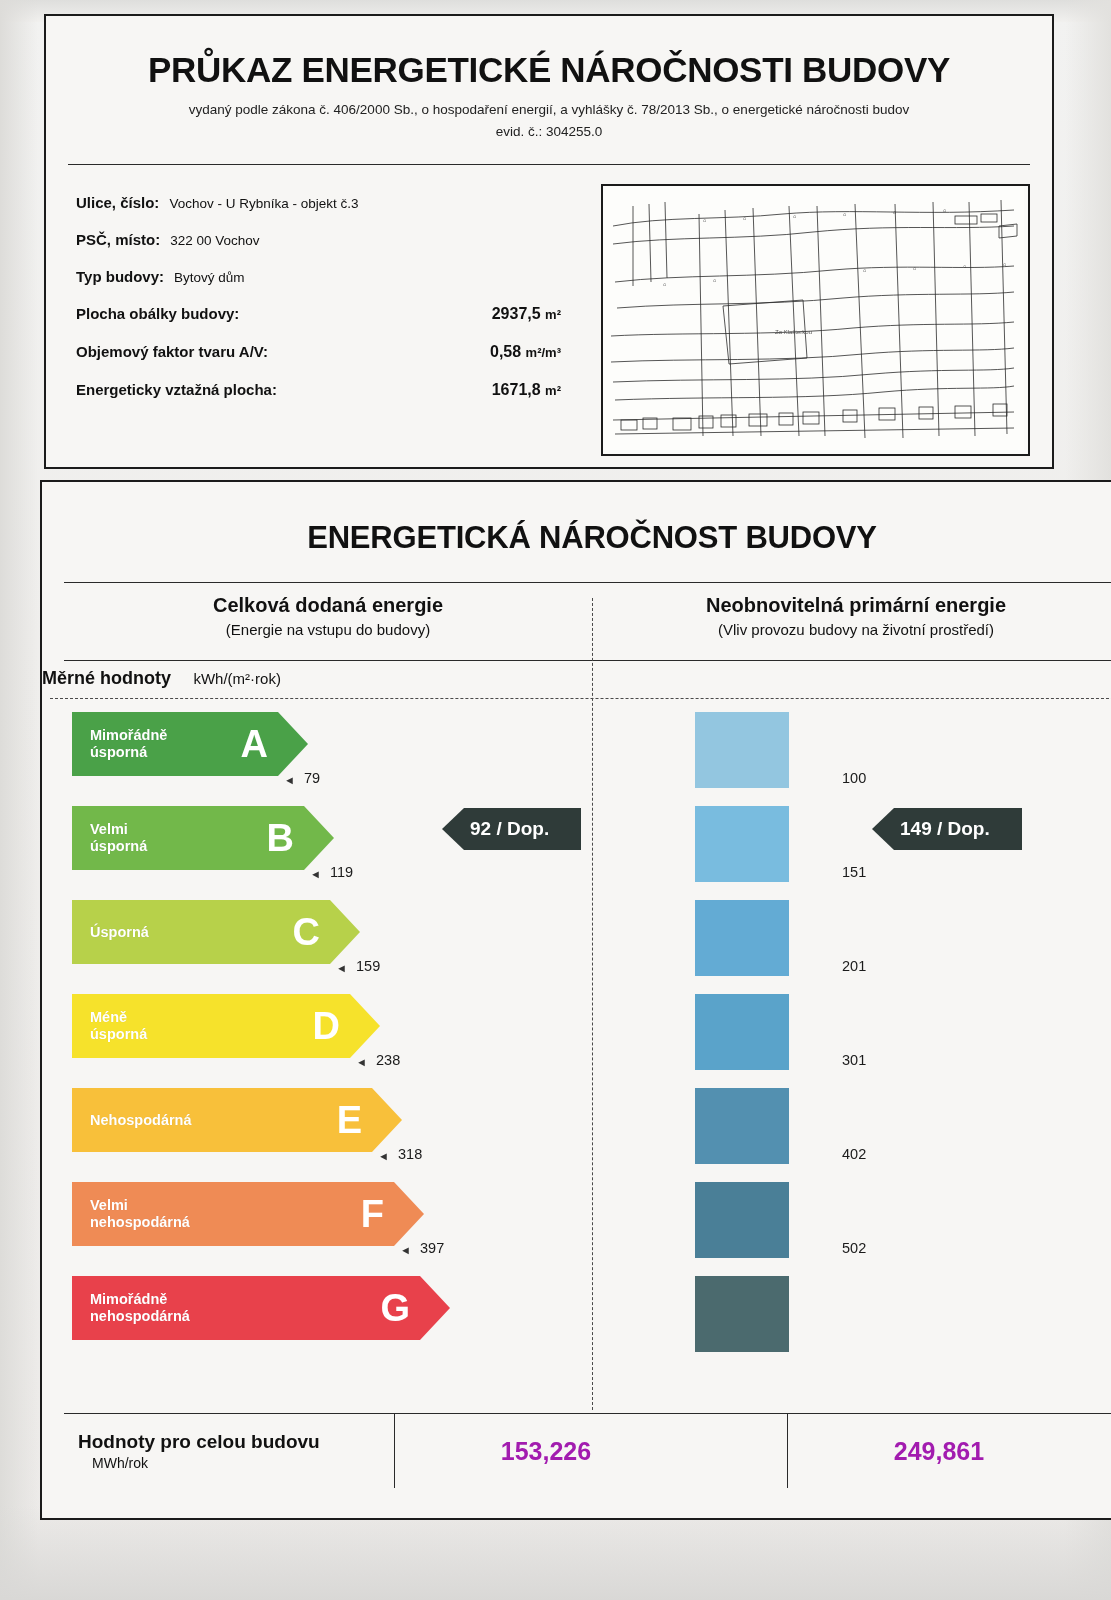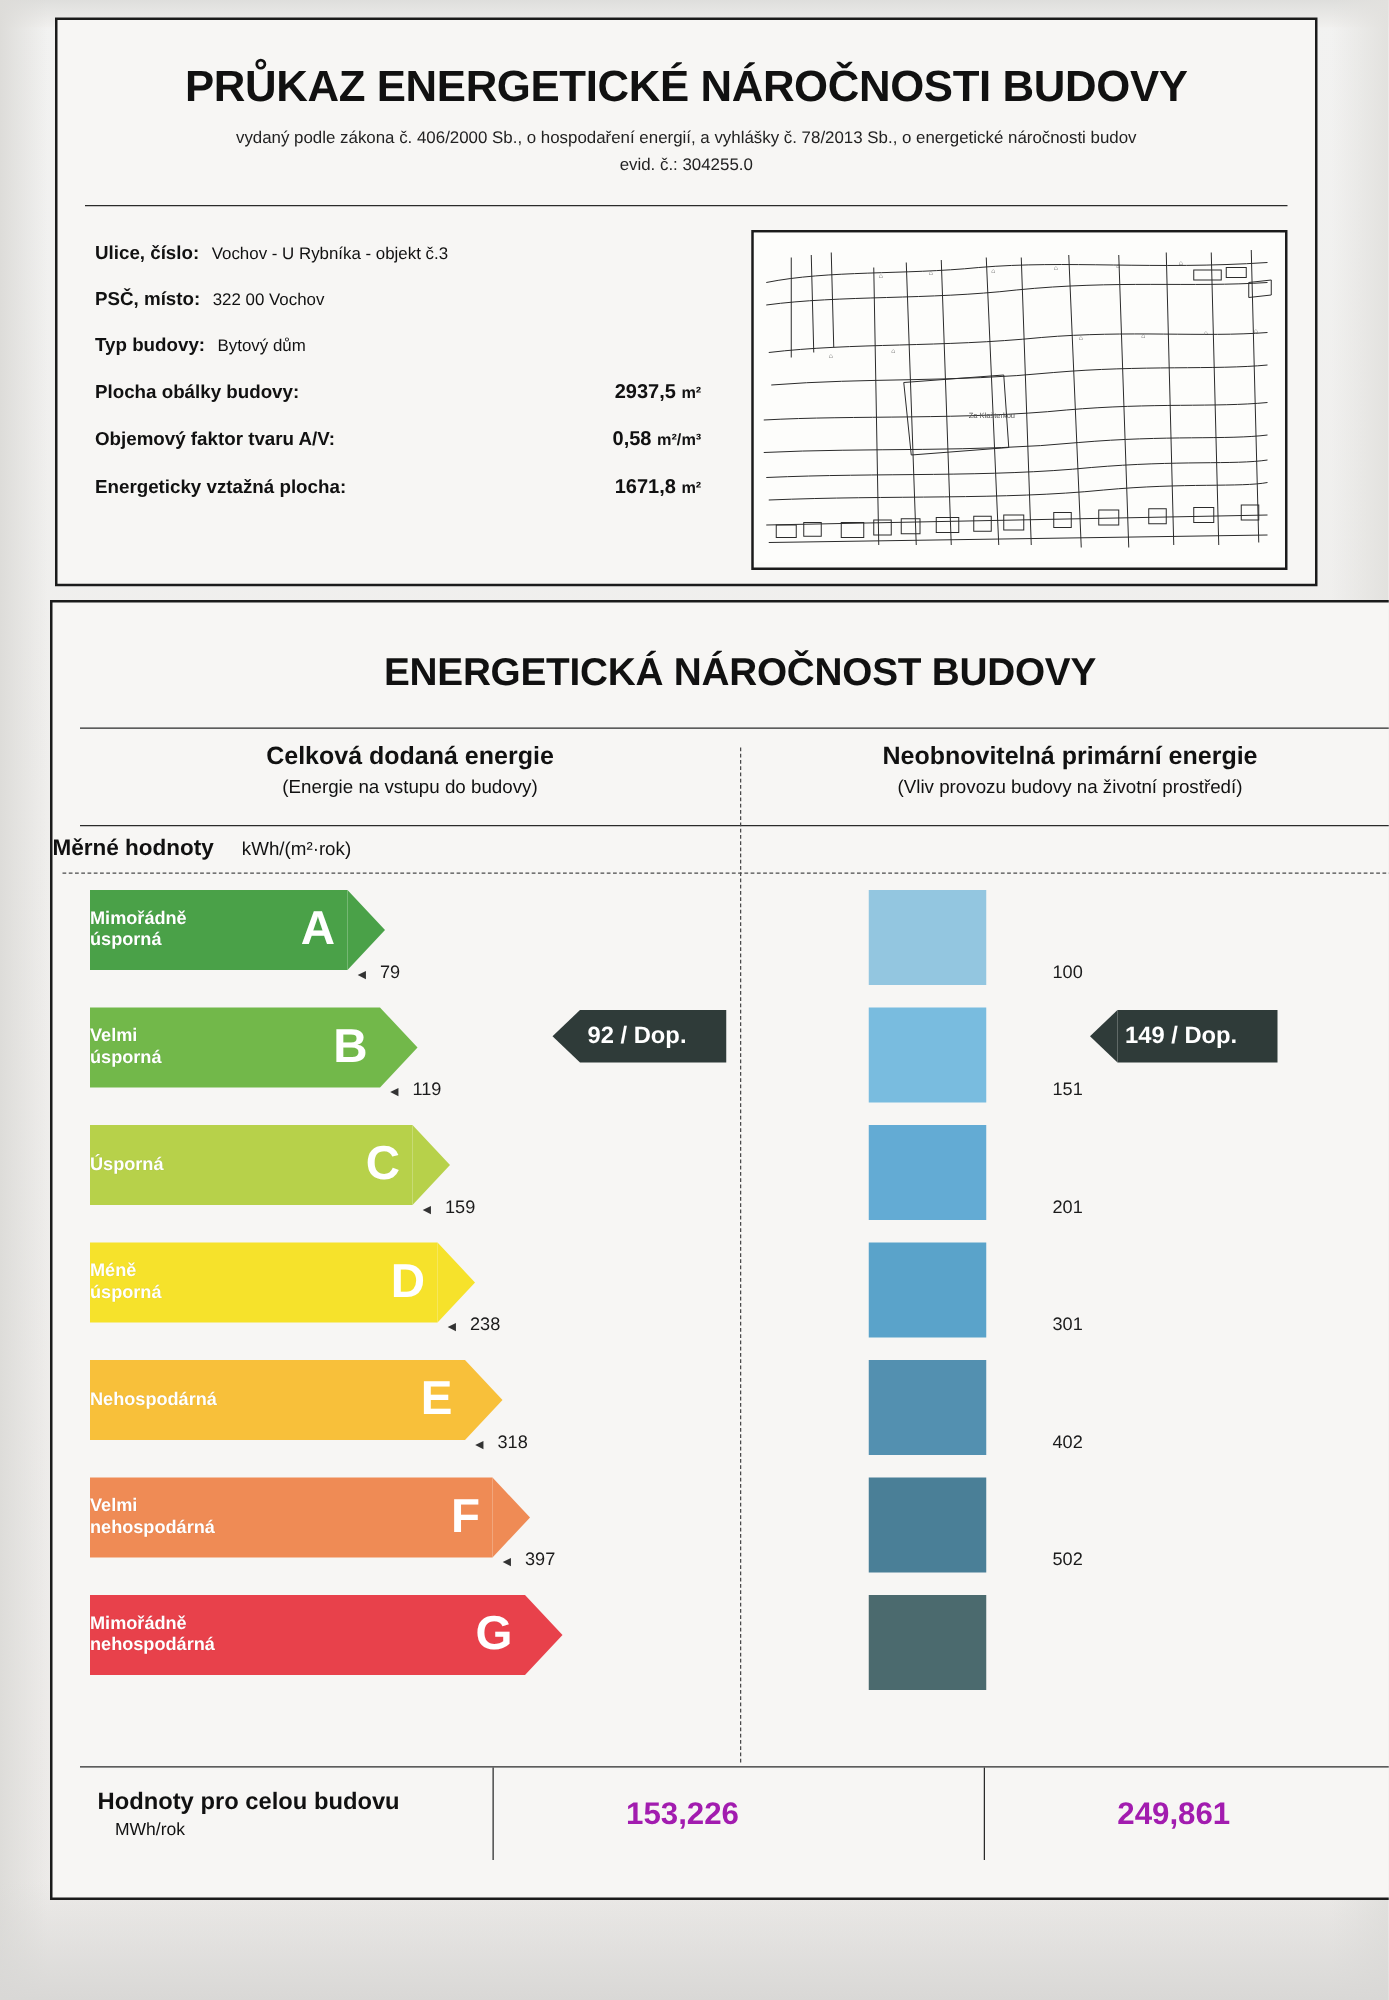--- a/index.html
+++ b/index.html
@@ -192,20 +192,21 @@
     height: 64px;
     display: flex;
     align-items: center;
     color: #fff;
   }
   .arrow .arrow-body {
     height: 64px;
     display: flex;
     align-items: center;
     box-sizing: border-box;
+    padding-left: 18px;
     position: relative;
   }
   .arrow .arrow-tip {
     width: 0; height: 0;
     border-top: 32px solid transparent;
     border-bottom: 32px solid transparent;
   }
   .arrow-label {
     font-size: 14.5px;
     font-weight: bold;

